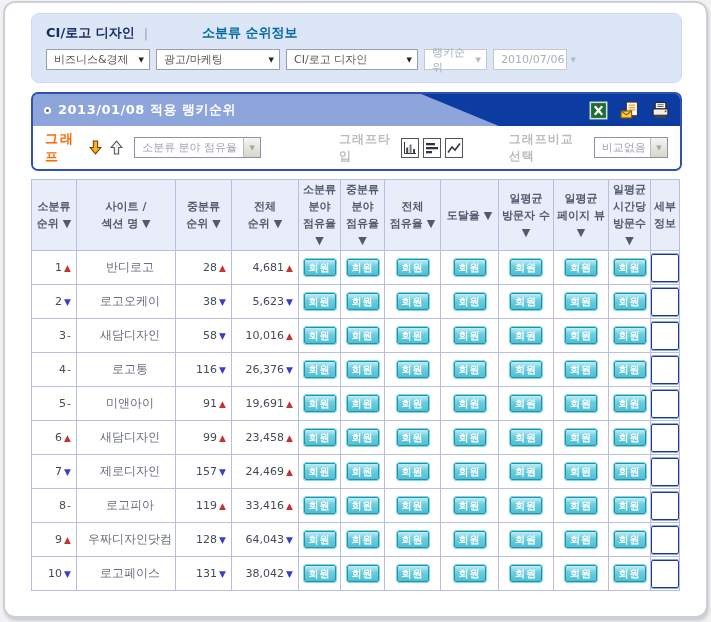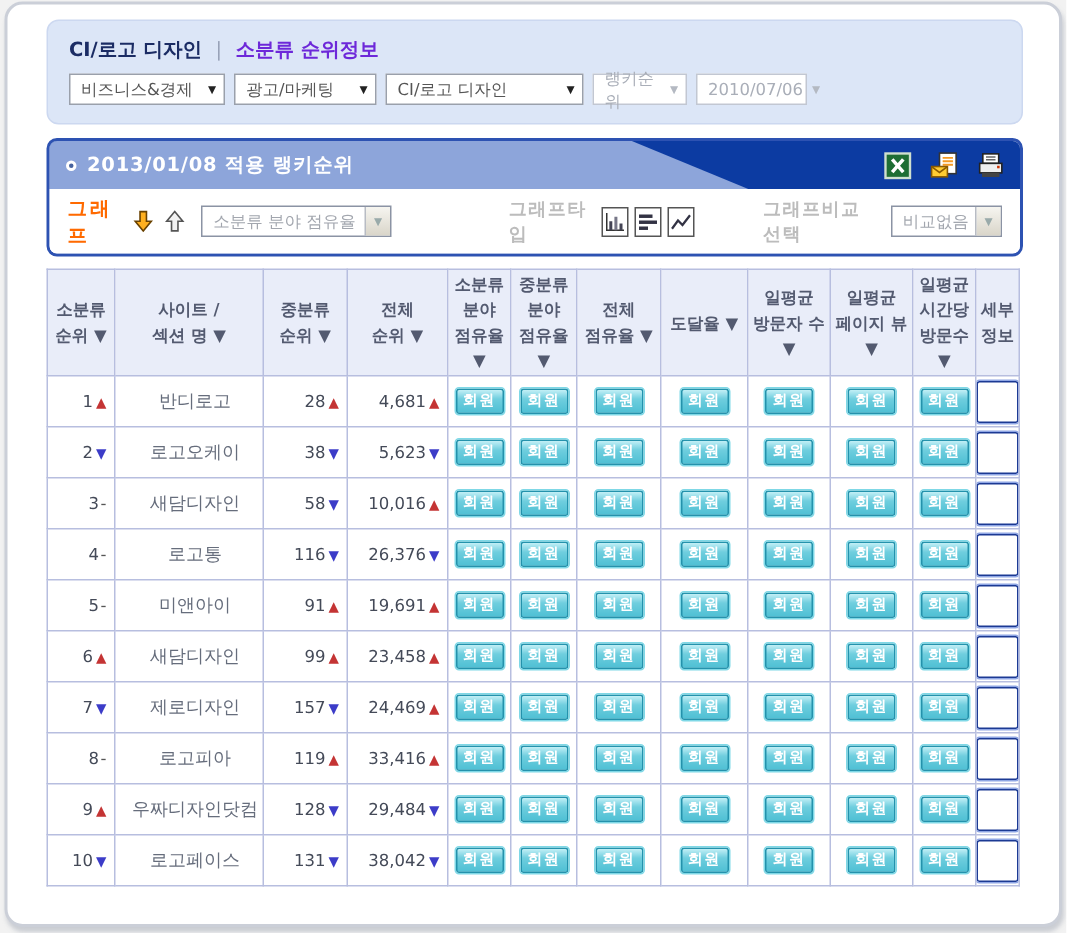--- a/index.html
+++ b/index.html
@@ -12,31 +12,31 @@
     padding:10px 24px 0 26px; overflow:hidden;
   }
   
   .filter-box {
     background:var(--filter-box-bg,#dce6f7); border:1px solid #ccd8f0; border-radius:8px;
     height:70px; padding:10px 12px 0 14px;
   }
   .filter-title-row { display:flex; align-items:center; font-size:13px; font-weight:bold; margin-bottom:7px; }
   .filter-title { color:#1b2c64; }
   .filter-sep { color:#98a2b8; font-weight:normal; margin:0 9px; }
-  .filter-sub { color:#6d28d9; }
+  .filter-sub { color:#0369a1;margin-left:45px; }
   .filter-selects { display:flex; align-items:center; }
   .sel {
     display:flex; align-items:center; justify-content:space-between;
     background:#fff; border:1px solid #9aa0ab; height:21px; margin-right:6px;
     font-size:11px; color:#555; padding:0 5px 0 7px; cursor:pointer;
   }
   .sel-arrow { font-size:7px; color:#222; margin-left:6px; }
   .sel.disabled { color:#a9aeb8; border-color:#c2c7d2; }
   .sel.disabled .sel-arrow { color:#b4b9c2; }
-  .w1{width:104px}.w2{width:95px}.w3{width:132px}.w4{width:63px}.w5{width:74px}
+  .w1{width:104px}.w2{width:124px}.w3{width:132px}.w4{width:63px}.w5{width:74px}
   
   .panel {
     margin-top:9px; border:2px solid var(--panel-border-blue,#2d52b2); border-radius:7px;
     overflow:hidden; background:#fff;
   }
   .panel-bar { height:32px; background:var(--bar-dark-blue,#0c3ba2); position:relative; }
   .panel-tab {
     position:absolute; inset:0; background:var(--bar-light-blue,#8da5da);
     clip-path:polygon(0 0, 60% 0, 72% 100%, 0 100%);
     display:flex; align-items:center; padding-left:11px;
@@ -380,21 +380,21 @@
     <td><button class="btn-member">회원</button></td>
     <td><button class="btn-member">회원</button></td>
     <td><button class="btn-member">회원</button></td>
     <td><button class="btn-member">회원</button></td>
     <td><button class="btn-view">보기</button></td>
   </tr>
           <tr>
     <td class="rank-cell"><span>9</span><span class="chg chg-up">▲</span></td>
     <td class="site-cell"><span>우짜디자인닷컴</span></td>
     <td class="num-cell"><span>128</span><span class="chg chg-down">▼</span></td>
-    <td class="num-cell"><span>29,484</span><span class="chg chg-down">▼</span></td>
+    <td class="num-cell"><span>64,043</span><span class="chg chg-down">▼</span></td>
     <td><button class="btn-member">회원</button></td>
     <td><button class="btn-member">회원</button></td>
     <td><button class="btn-member">회원</button></td>
     <td><button class="btn-member">회원</button></td>
     <td><button class="btn-member">회원</button></td>
     <td><button class="btn-member">회원</button></td>
     <td><button class="btn-member">회원</button></td>
     <td><button class="btn-view">보기</button></td>
   </tr>
           <tr>

